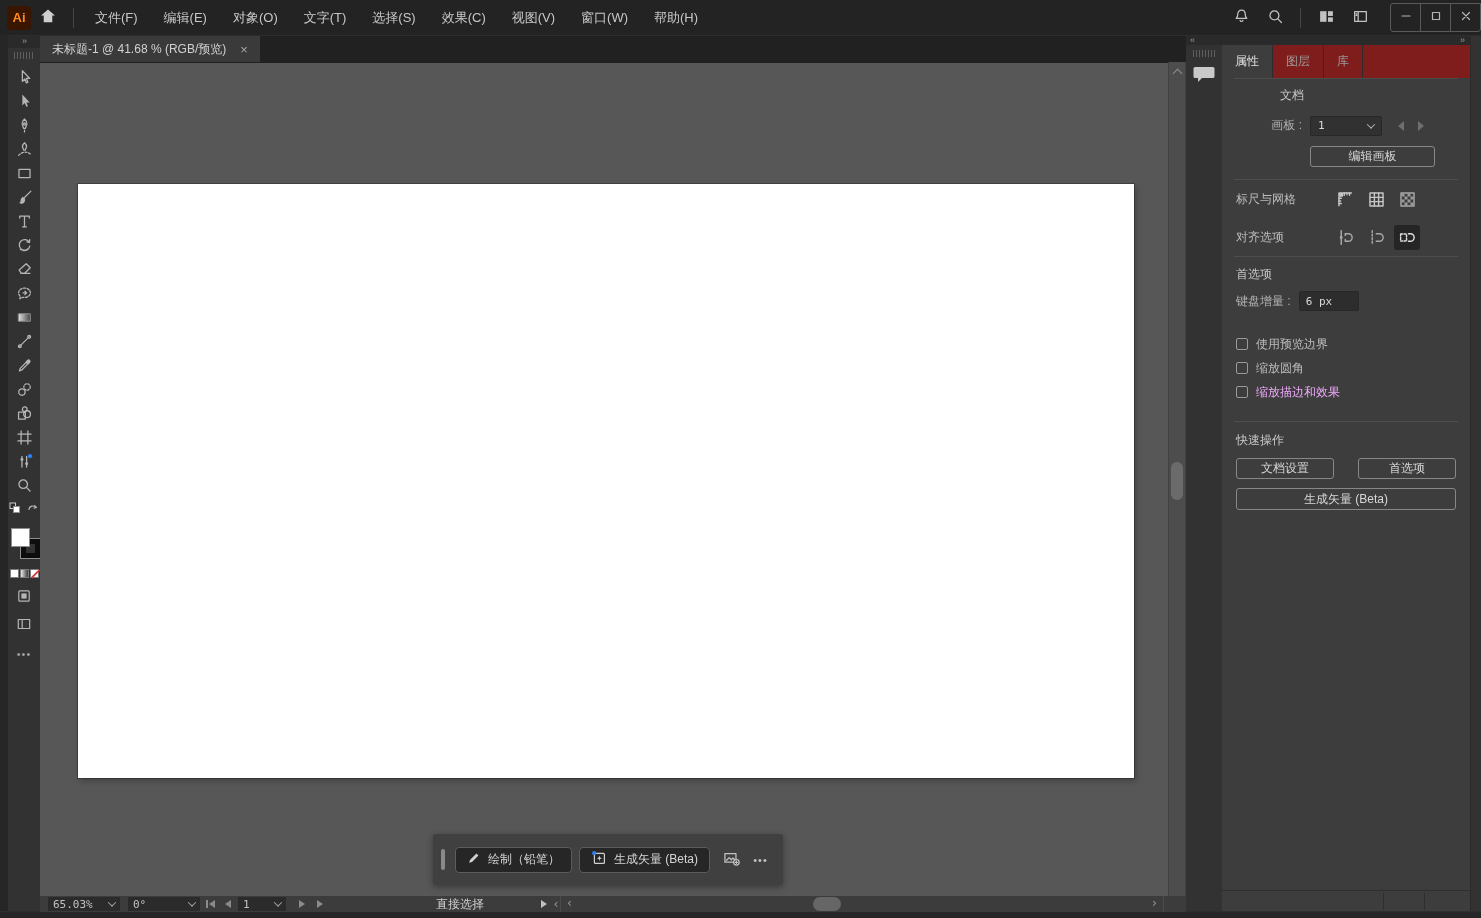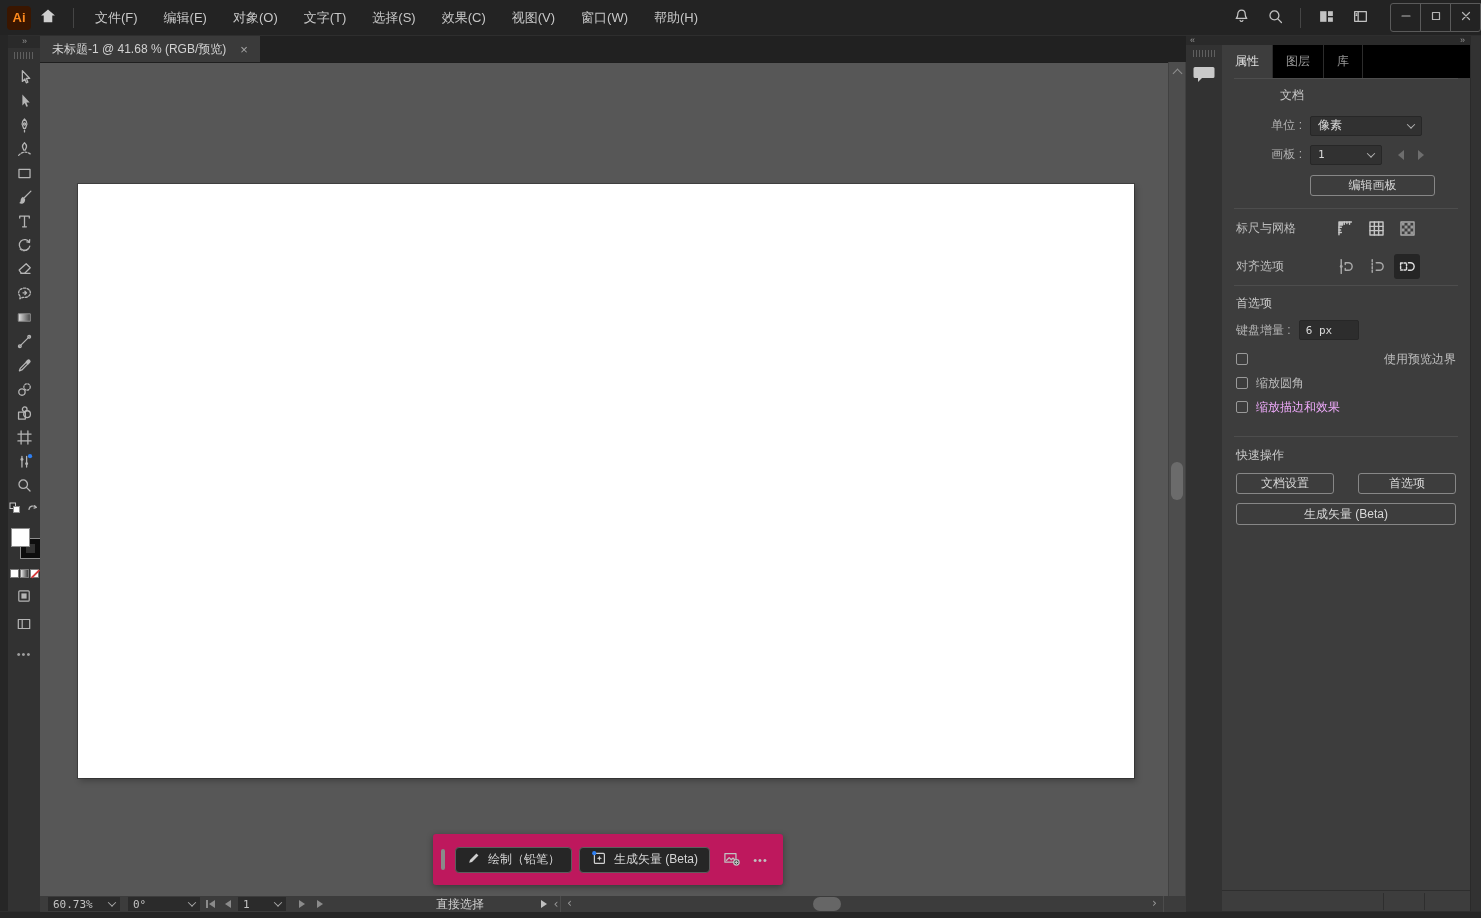--- a/index.html
+++ b/index.html
@@ -56,21 +56,21 @@
   .canvas { position:absolute; left:40px; top:62px; width:1128px; height:834px; background:#575757; border-top:1px solid #1f1f1f; }
   .artboard { position:absolute; left:38px; top:121px; width:1056px; height:594px; background:#ffffff;
               box-shadow:0 0 0 1px rgba(0,0,0,.25), 2px 3px 6px rgba(0,0,0,.25); }
   .vscroll { position:absolute; left:1168px; top:62px; width:18px; height:834px; background:#4d4d4d;
              border-left:1px solid #414141; border-right:1px solid #414141; }
   .vthumb { position:absolute; left:2px; top:400px; width:12px; height:38px; background:#6b6b6b; border-radius:6px; }
   .vchev { position:absolute; left:5px; top:8px; width:7px; height:7px; border-left:1.5px solid #8f8f8f;
            border-top:1.5px solid #8f8f8f; transform:rotate(45deg); }
 
   
-  .ctxbar { position:absolute; left:393px; top:771px; width:350px; height:51px; background:#be185d;
+  .ctxbar { position:absolute; left:393px; top:771px; width:350px; height:51px; background:#404040;
             border-radius:3px; display:flex; align-items:center; box-shadow:0 2px 6px rgba(0,0,0,.35); padding:0 8px; }
   .ctx-handle { width:4px; height:21px; background:#8a8a8a; border-radius:2px; margin-right:10px; }
   .ctx-btn { height:26px; border:1px solid #5c5c5c; border-radius:4px; display:flex; align-items:center;
              padding:0 11px; color:#d6d6d6; font-size:12px; margin-right:7px; background:#262626; white-space:nowrap; }
   .ctx-btn svg { margin-right:7px; }
   .ctx-icon { width:30px; height:26px; display:flex; align-items:center; justify-content:center; color:#c2c2c2; }
 
   
   .statusbar { position:absolute; left:40px; top:896px; width:1146px; height:16px; background:#3c3c3c;
                font-family:"DejaVu Sans Mono","Liberation Mono",monospace; font-size:11px; color:#c3c3c3; }
@@ -96,21 +96,21 @@
   .dock-head { width:100%; height:9px; background:#2a2a2a; color:#969696; font-size:9px; line-height:8px;
                padding-left:4px; letter-spacing:-1px; }
   .dock-grip { width:22px; height:7px; margin:5px auto 8px auto;
                background:repeating-linear-gradient(90deg,#5f5f5f 0 1px,transparent 1px 3px); }
   .comment-bubble { width:22px; margin:0 auto; color:#c9c9c9; }
 
   
   .props { position:absolute; left:1222px; top:36px; width:248px; height:875px; background:#3d3d3d; }
   .props-head { width:100%; height:9px; background:#2a2a2a; color:#969696; font-size:9px; line-height:8px;
                 text-align:right; padding-right:6px; letter-spacing:-1px; }
-  .ptabs { display:flex; height:33px; background:#000000; }
+  .ptabs { display:flex; height:33px; background:#7f1d1d; }
   .ptab { padding:0 13px; line-height:33px; color:#9b9b9b; font-size:12px; border-right:1px solid #2c2c2c; }
   .ptab.active { background:#3d3d3d; color:#e2e2e2; }
   .pcontent { padding:0 14px; }
   .prow { display:flex; align-items:center; }
   .p-title { color:#c9c9c9; }
   .p-divider { height:1px; background:#4d4d4d; margin:0 -2px; }
   .p-label { width:74px; text-align:right; color:#b2b2b2; padding-right:8px; white-space:nowrap; }
   .dropdown { width:112px; height:20px; background:#313131; border:1px solid #272727; border-radius:2px;
               display:flex; align-items:center; padding:0 7px; color:#d8d8d8; }
   .dd-chev { margin-left:auto; width:6px; height:6px; border-right:1.4px solid #b4b4b4;
@@ -448,27 +448,20 @@
       <div class="ptab">库</div>
     </div>
 
     <div class="pcontent">
       <div class="p-divider"></div>
 
       <div class="prow" style="height:32px;margin-left:44px;">
         <span class="p-title">文档</span>
       </div>
 
-      <div class="prow" style="height:29px;">
-        <span class="p-label">单位 :</span>
-        <div class="dropdown">
-          <span>像素</span>
-          <span class="dd-chev"></span>
-        </div>
-      </div>
 
       <div class="prow" style="height:29px;">
         <span class="p-label">画板 :</span>
         <div class="dropdown" style="width:72px">
           <span style="font-family:'DejaVu Sans Mono','Liberation Mono',monospace;font-size:11px">1</span>
           <span class="dd-chev"></span>
         </div>
         <span class="arrow-btn" style="border-right:6px solid #6e6e6e;margin-left:16px;"></span>
         <span class="arrow-btn" style="border-left:6px solid #6e6e6e;margin-left:14px;"></span>
       </div>
@@ -541,21 +534,21 @@
         <span class="p-title">首选项</span>
       </div>
 
       <div class="prow" style="height:26px;">
         <span style="color:#b2b2b2;padding-right:8px;white-space:nowrap;">键盘增量 :</span>
         <div class="numfield" style="width:60px">
           <span>6 px</span>
         </div>
       </div>
 
-      <div class="chkrow" style="margin-top:4px;justify-content:space-between;">
+      <div class="chkrow" style="margin-top:18px;">
         <span class="chkbox"></span>
         <span style="color:#bdbdbd">使用预览边界</span>
       </div>
       <div class="chkrow">
         <span class="chkbox"></span>
         <span style="color:#bdbdbd">缩放圆角</span>
       </div>
       <div class="chkrow">
         <span class="chkbox"></span>
         <span style="color:#f0abfc">缩放描边和效果</span>
@@ -578,21 +571,21 @@
   </div>
 
   <div class="right-gutter"></div>
   <div class="props-bottom">
     <div class="pb-sep" style="left:161px"></div>
     <div class="pb-sep" style="left:202px"></div>
   </div>
 
   <div class="statusbar">
     <div class="sb-field" style="left:8px;width:72px;">
-      <span>60.73%</span>
+      <span>65.03%</span>
       <span class="sb-chev" style="margin-left:auto"></span>
     </div>
     <div class="sb-field" style="left:88px;width:72px;">
       <span>0°</span>
       <span class="sb-chev" style="margin-left:auto"></span>
     </div>
 
     <div class="nav-ic" style="left:162px">
         <span class="bar-l"></span>
         <span class="tri l"></span>

